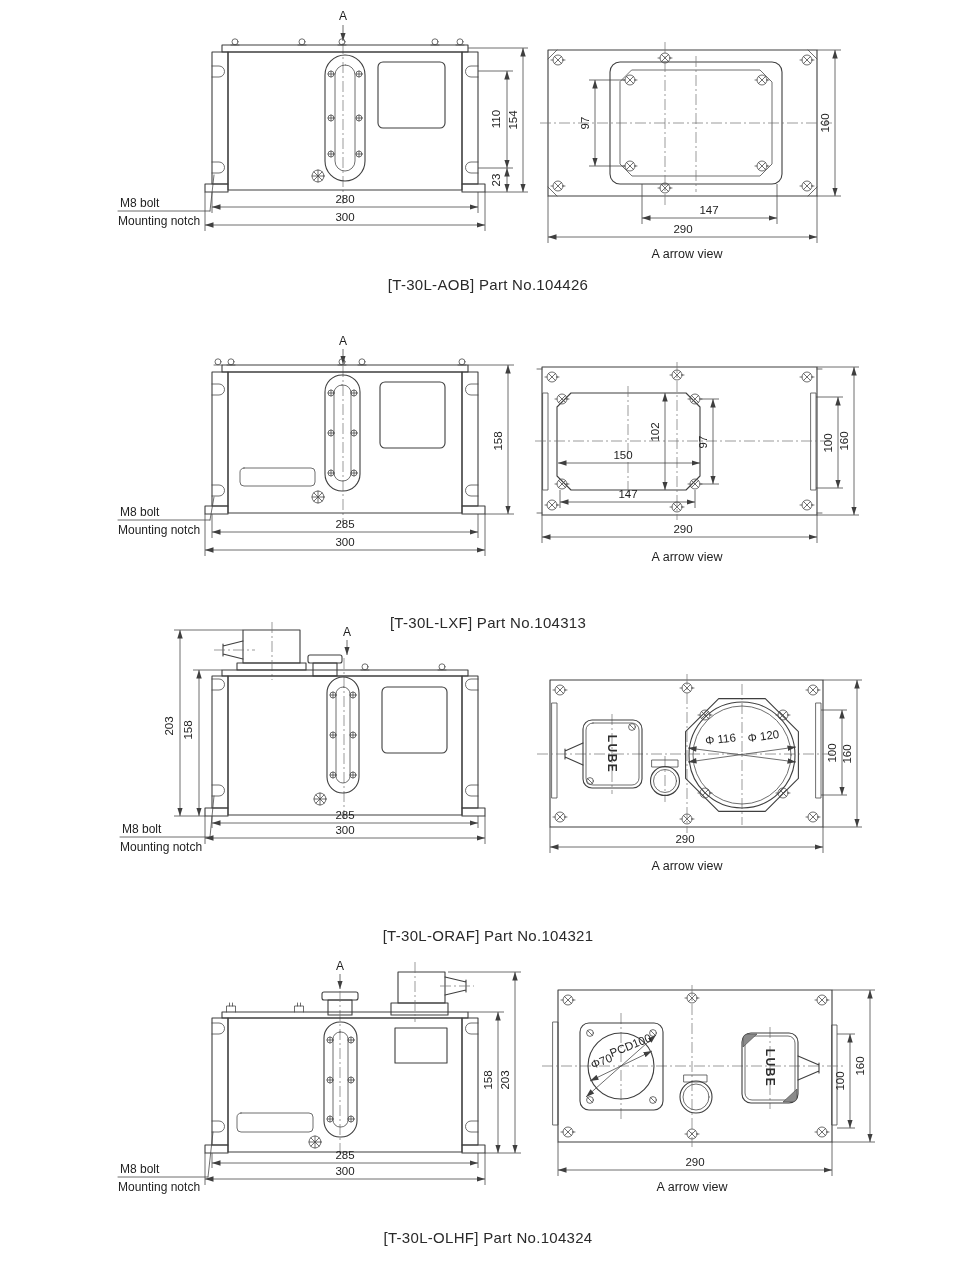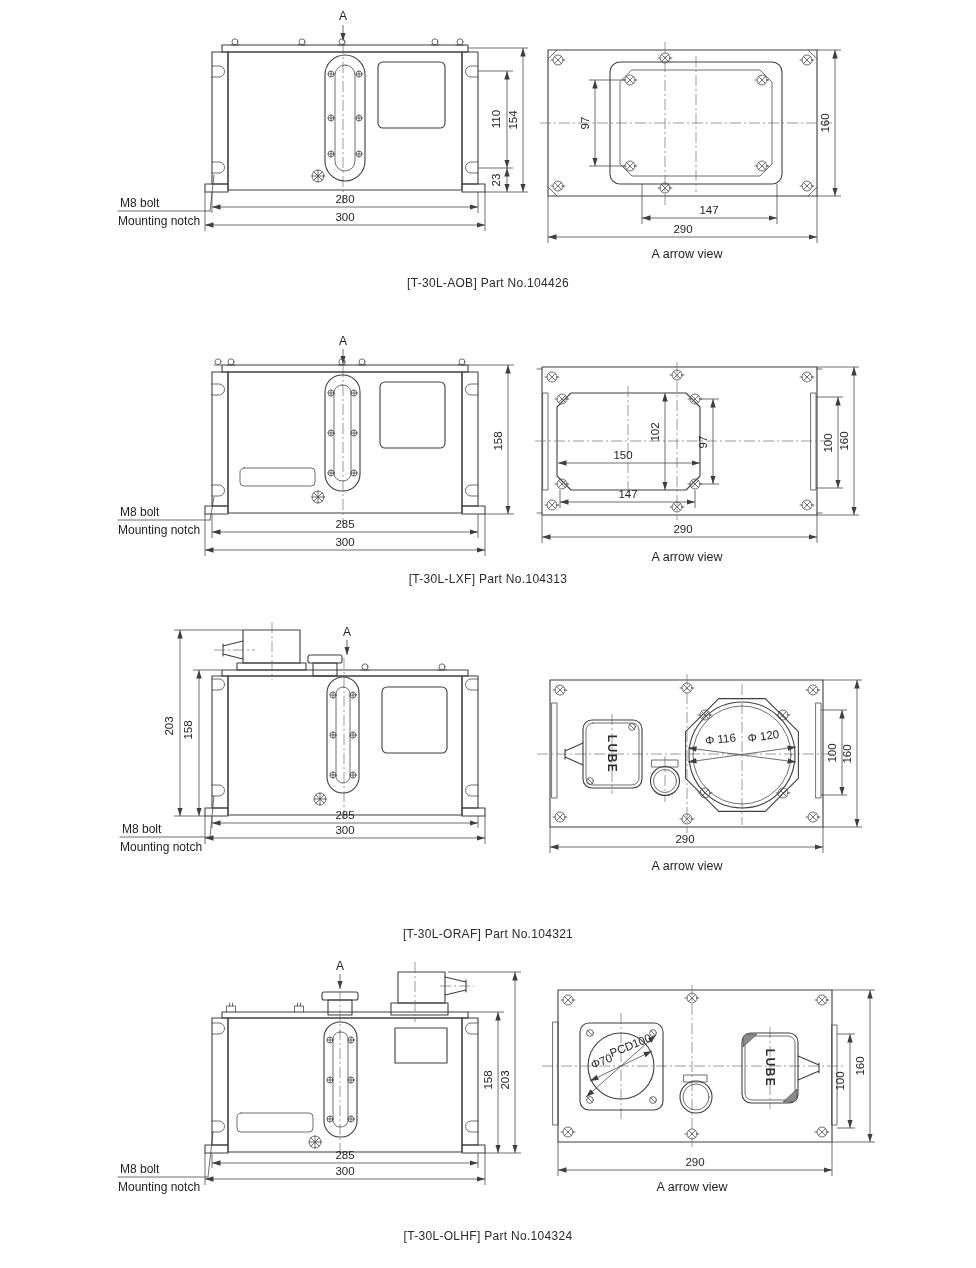--- a/index.html
+++ b/index.html
@@ -8,21 +8,21 @@
   svg { position:absolute; overflow:visible; }
   .ln { fill:none; stroke:#3f3f3f; stroke-width:1.1; stroke-linejoin:round; stroke-linecap:round; }
   .lt { fill:none; stroke:#4a4a4a; stroke-width:0.8; stroke-linejoin:round; stroke-linecap:round; }
   .cl { fill:none; stroke:#707070; stroke-width:0.7; stroke-dasharray:11 3 2 3; }
   .dim { fill:none; stroke:#4a4a4a; stroke-width:0.8; }
   .dt { font-size:11.5px; fill:#1e1e1e; }
   .lbl { font-size:12px; fill:#1e1e1e; }
   .avl { font-size:12.5px; fill:#1e1e1e; }
   .lube { font-size:12px; font-weight:bold; letter-spacing:1.5px; fill:#2e2e2e; }
   .hatch { fill:#8a8a8a; stroke:#3f3f3f; stroke-width:0.6; }
-  .caption { position:absolute; left:0; width:100%; text-align:center; font-size:12px; color:#2a2a2a; letter-spacing:0.3px; }
+  .caption { position:absolute; left:0; width:100%; text-align:center; font-size:15px; color:#2a2a2a; letter-spacing:0.3px; }
 </style>
 </head>
 <body>
 
 <svg width="0" height="0">
   <defs>
     <marker id="ah" markerUnits="userSpaceOnUse" markerWidth="10" markerHeight="7" refX="8.5" refY="2.75" orient="auto">
       <path d="M0,0 L8.5,2.75 L0,5.5 Z" fill="#3f3f3f"></path>
     </marker>
     <marker id="ahr" markerUnits="userSpaceOnUse" markerWidth="10" markerHeight="7" refX="0.5" refY="2.75" orient="auto">
@@ -313,21 +313,21 @@
   </g>
   <g>
     <line class="dim" x1="7" y1="155" x2="7" y2="183"></line>
     <line class="dim" x1="282" y1="155" x2="282" y2="183"></line>
     <line class="dim" x1="7" y1="177" x2="282" y2="177" marker-start="url(#ahr)" marker-end="url(#ah)"></line>
     <text class="dt" x="148" y="173" text-anchor="middle">290</text>
   </g>
   <text class="avl" x="152" y="201" text-anchor="middle">A arrow view</text>
 </svg>
 
-<div class="caption" style="top:572px">[T-30L-LXF] Part No.104313</div>
+<div class="caption" style="top:614px">[T-30L-LXF] Part No.104313</div>
 
 <svg style="left:110px;top:618px" width="430" height="250" viewBox="0 0 430 250">
   <g>
     <rect class="ln" x="133" y="12" width="57" height="33"></rect>
     <rect class="ln" x="127" y="45" width="69" height="7"></rect>
     <line class="cl" x1="162" y1="4" x2="162" y2="62"></line>
   </g>
   <g>
     <path class="ln" d="M133,23 L113,28 M133,41 L113,36 M113,26 V38"></path>
     <line class="cl" x1="104" y1="32" x2="145" y2="32"></line>

